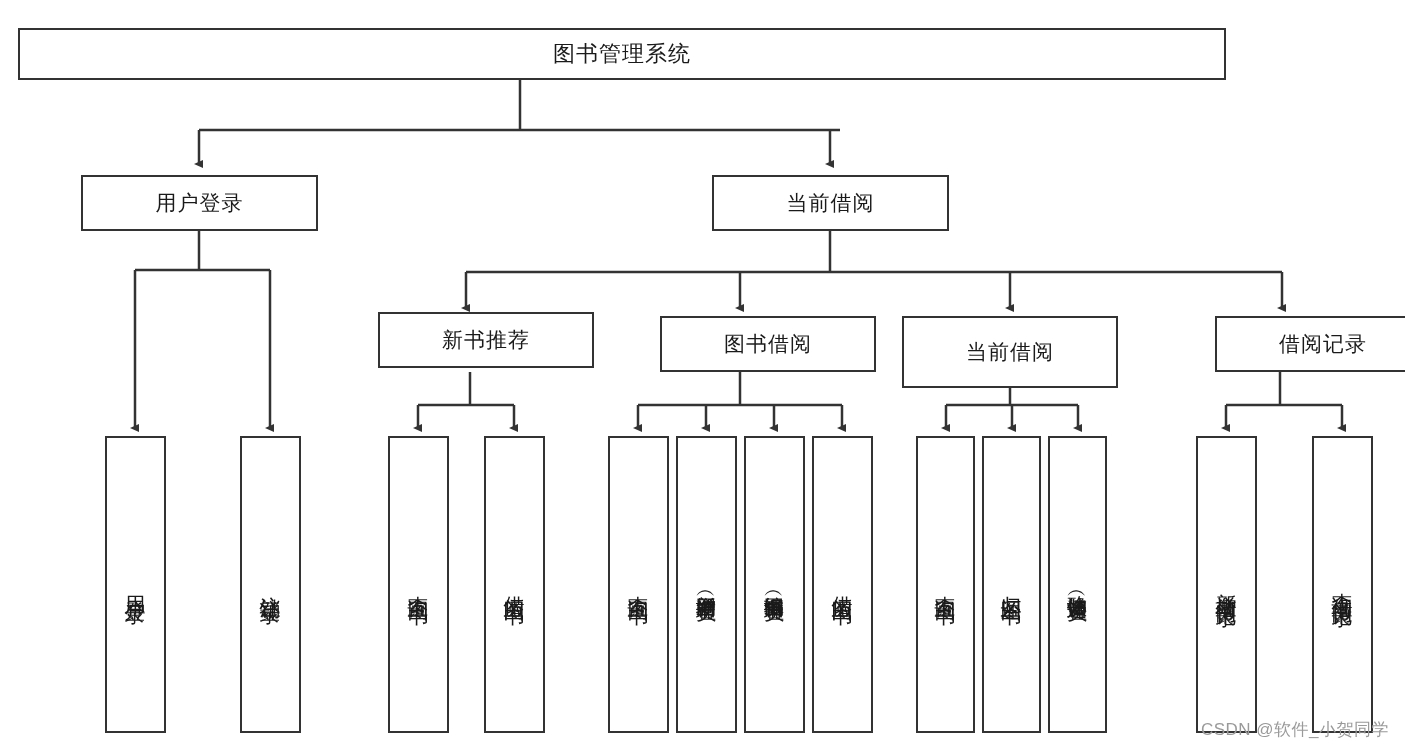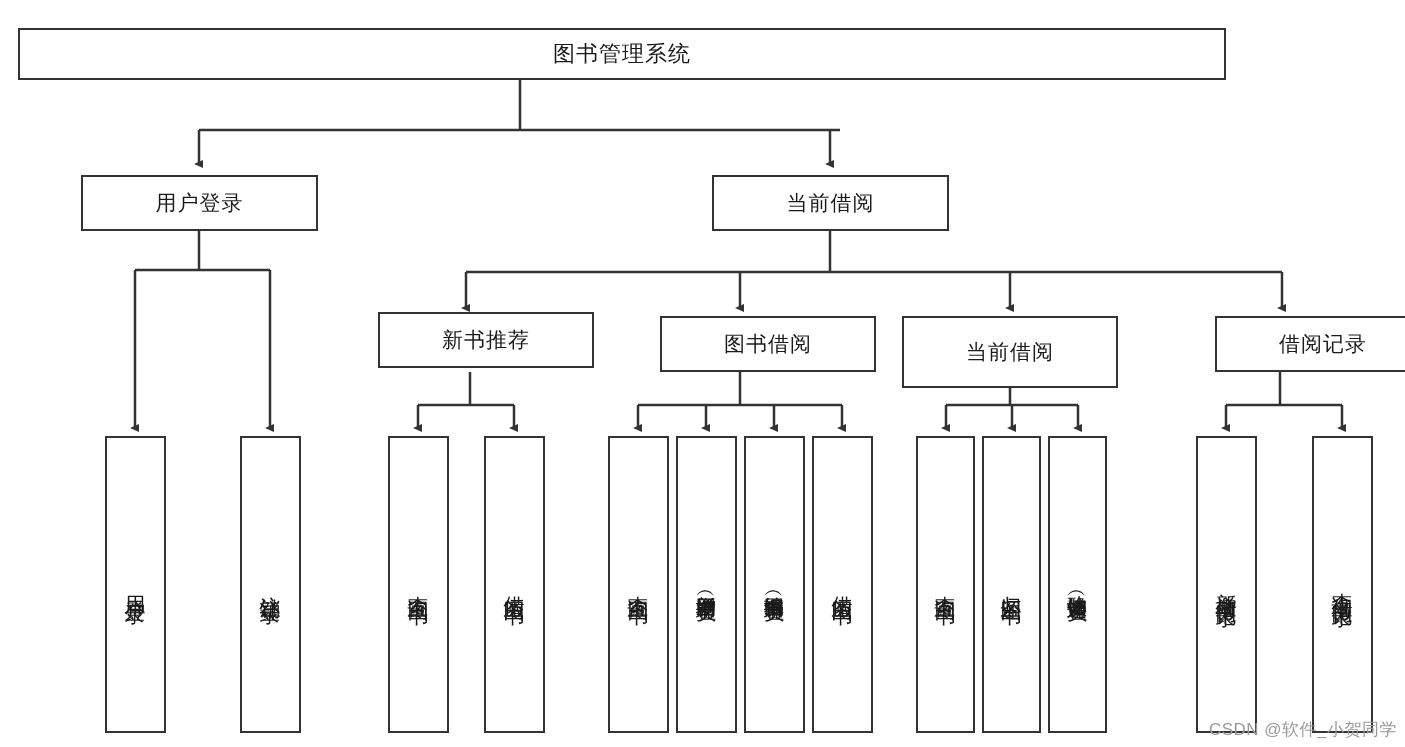--- a/index.html
+++ b/index.html
@@ -27,21 +27,21 @@
   .node.root{font-size:22px;letter-spacing:1px;}
   .vtext{
     writing-mode:vertical-rl;
     text-orientation:upright;
     letter-spacing:3px;
     line-height:1;
     white-space:nowrap;
   }
   .watermark{
     position:absolute;
-    right:8px;bottom:6px;
+    right:16px;bottom:6px;
     font-size:17px;
     color:#9a9a9a;
     white-space:nowrap;
     z-index:5;
     letter-spacing:0.5px;
   }
 </style>
 </head>
 <body>
 

